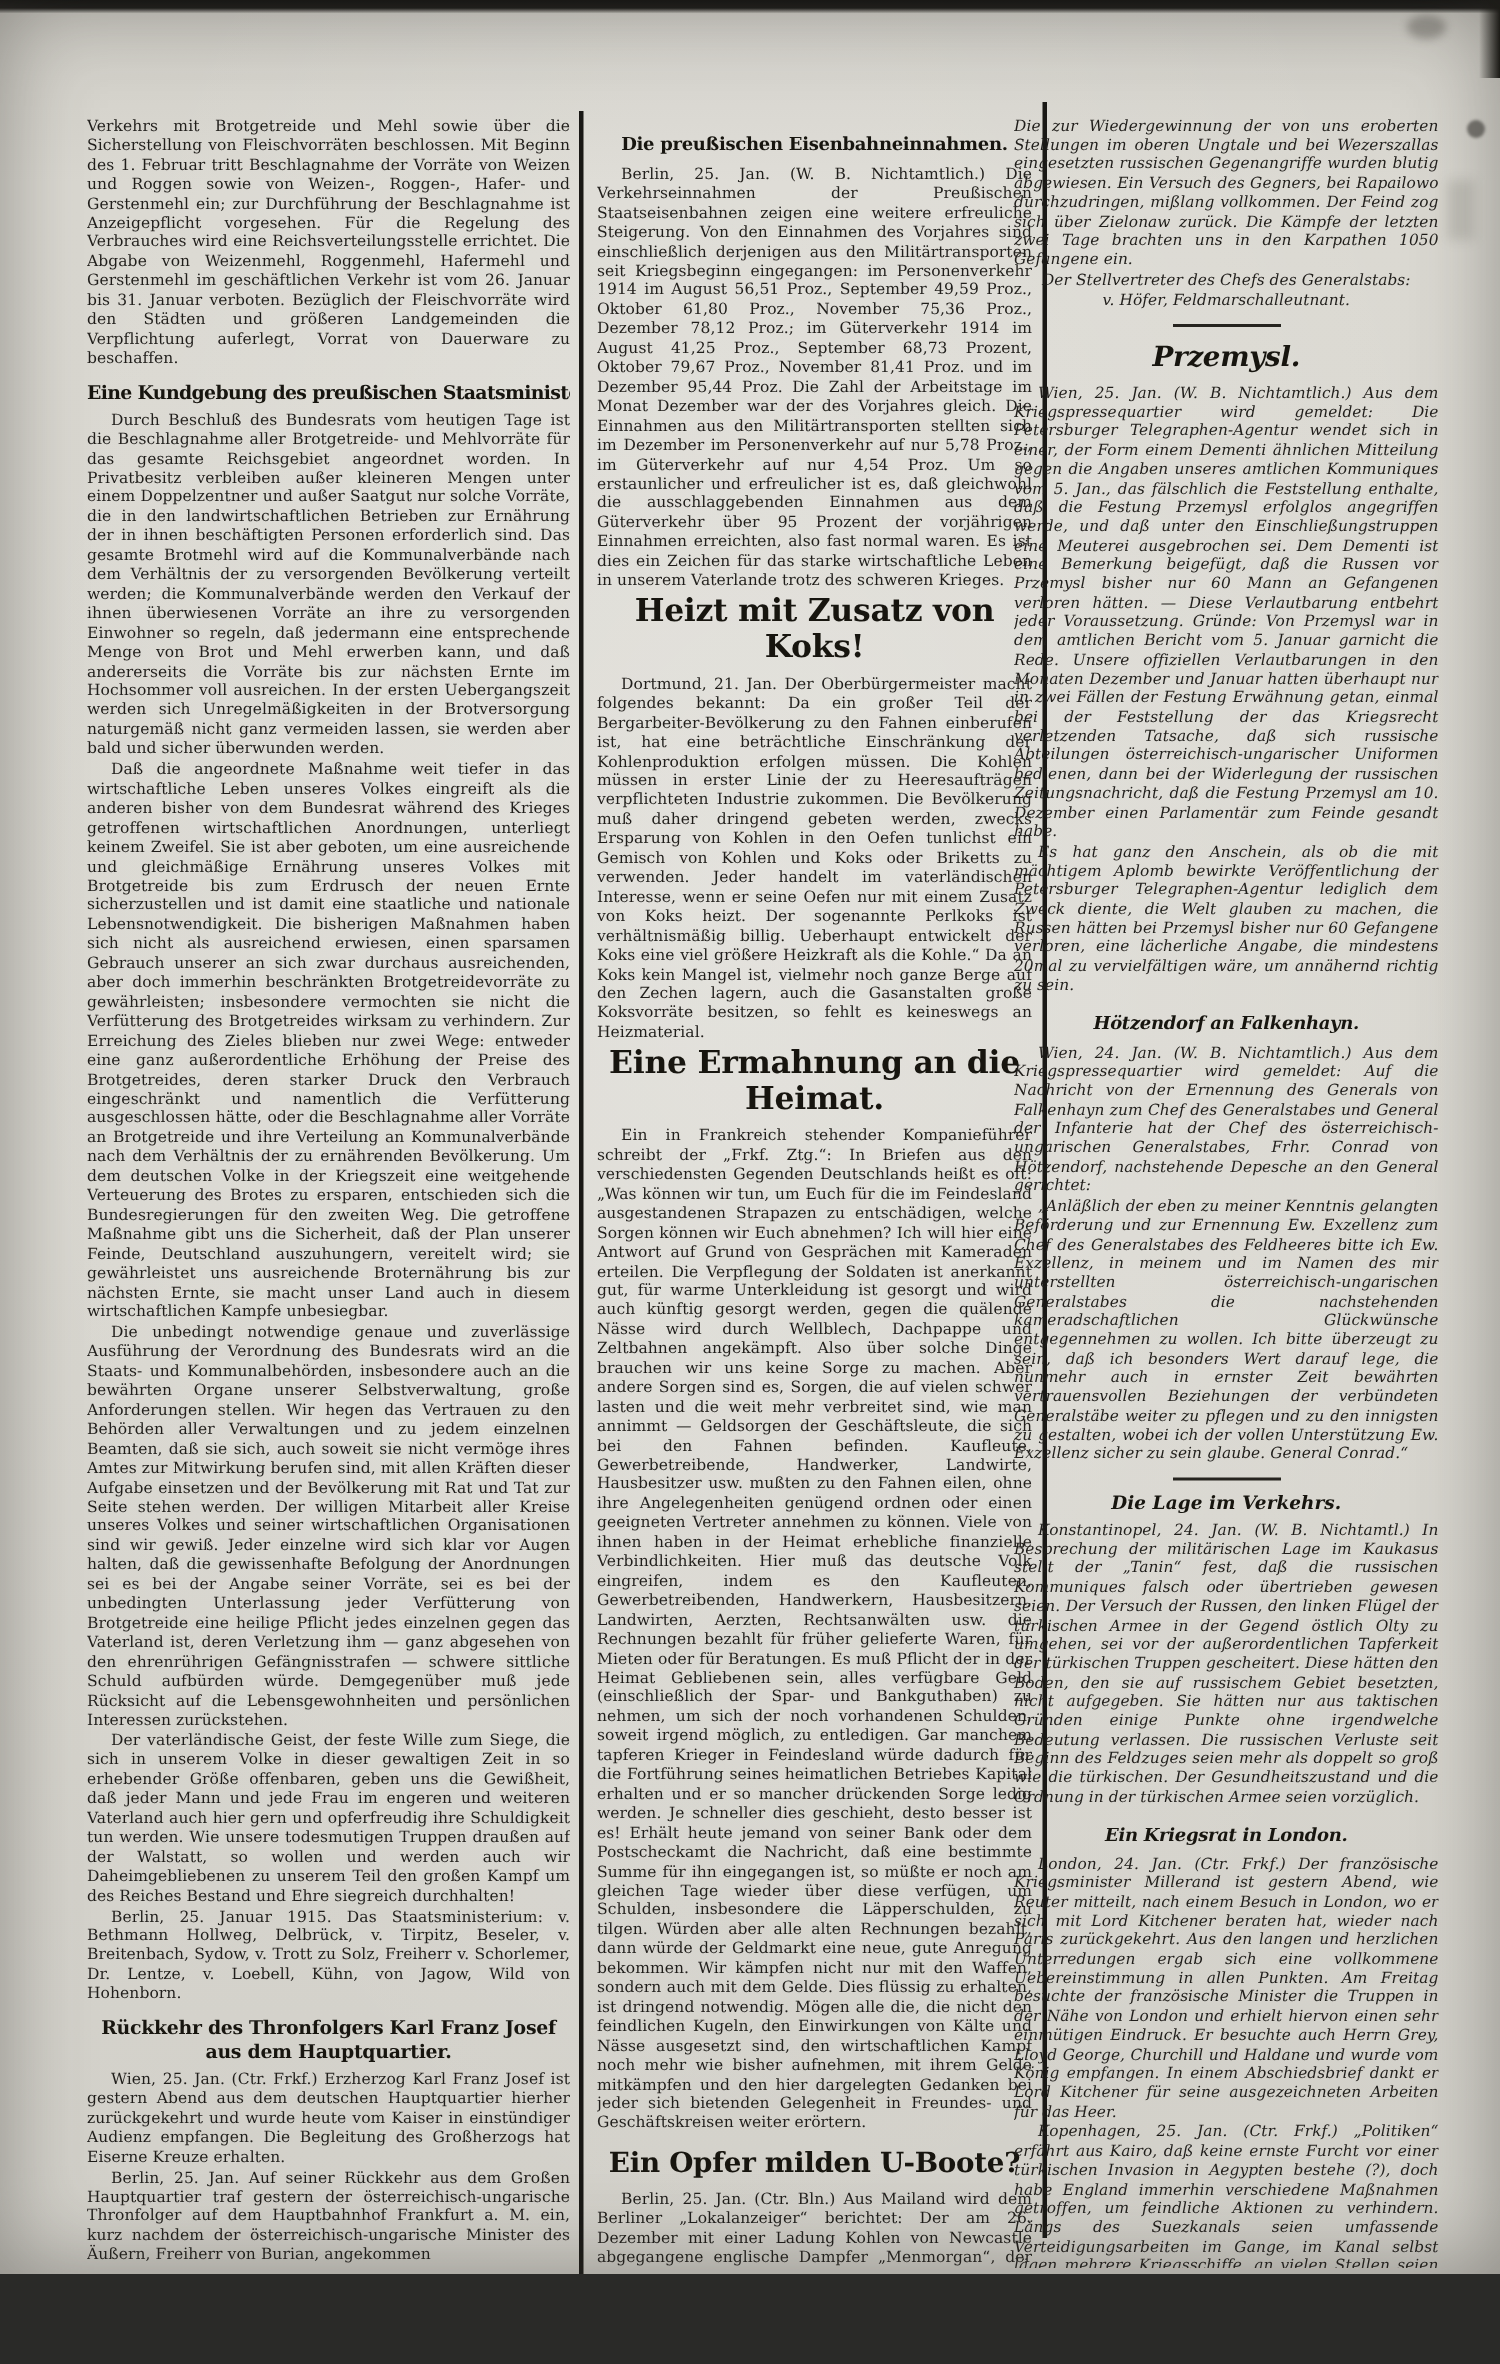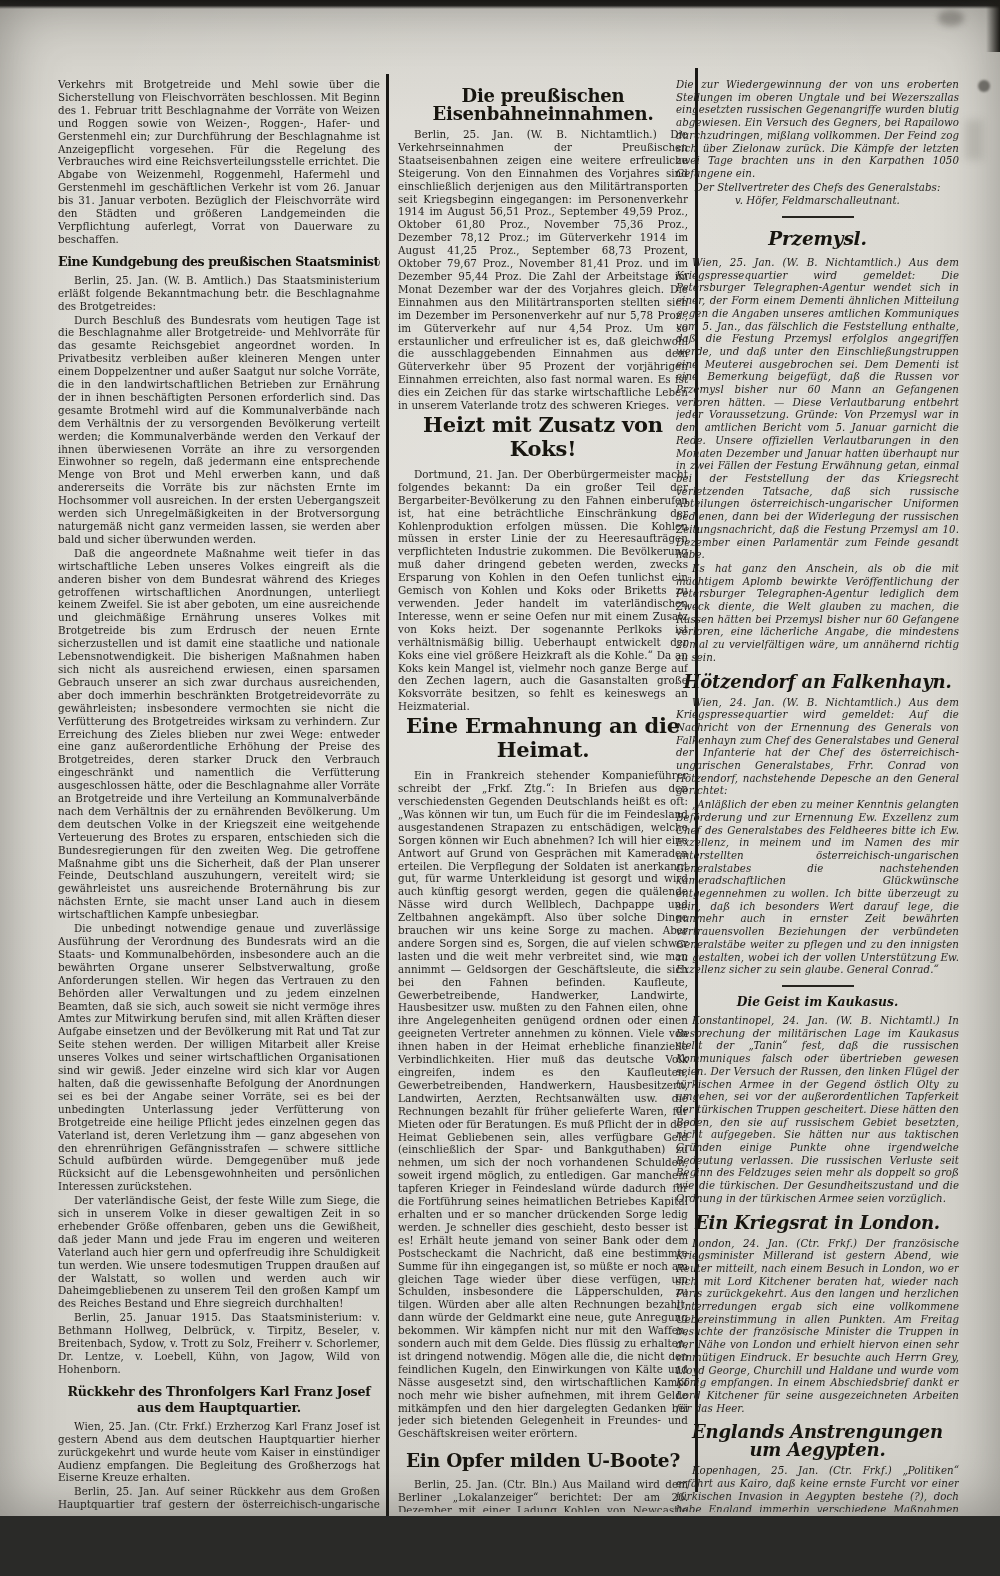--- a/index.html
+++ b/index.html
@@ -39,21 +39,21 @@
     letter-spacing:.05px;
   }
   .col-1{left:58px;width:322px;}
   .col-2{left:398px;width:290px;}
   .col-3{left:676px;width:283px;font-size:10.25px;line-height:12.7px;font-style:italic;}
   .p{margin:0 0 1px;text-indent:16px;}
   .cont{text-indent:0;}
   .h{font-weight:bold;text-align:center;text-indent:0;color:#17150f;}
   .h-xl{font-size:21px;line-height:24px;margin:0 0 7px;letter-spacing:-.2px;}
   .h-lg{font-size:18.5px;line-height:22px;margin:10px 0 6px;letter-spacing:-.2px;}
-  .h-md{font-size:18px;line-height:18px;margin:9px 0 5px;letter-spacing:-.2px;}
+  .h-md{font-size:12px;line-height:18px;margin:9px 0 5px;letter-spacing:-.2px;}
   .h-sm{font-size:12.6px;line-height:16px;margin:8px 0 4px;letter-spacing:-.2px;}
   .nowrap{white-space:nowrap;letter-spacing:-.45px;}
   .sub{font-weight:bold;text-align:center;text-indent:0;font-size:12.3px;line-height:15px;margin:1px 0 5px;color:#17150f;}
   .sig{text-align:center;text-indent:0;margin:1px 0;}
   .hr-short{border:none;border-top:2px solid #26241f;width:72px;margin:9px auto 7px;}
 </style>
 </head>
 <body>
 
 <div class="page">
@@ -62,21 +62,20 @@
   <div class="smudge-a"></div>
   <div class="smudge-b"></div>
   <div class="smudge-c"></div>
 
   <div class="rule-v rule-v1"></div>
   <div class="rule-v rule-v2"></div>
 
   <div class="col col-1">
       <div class="p cont">Verkehrs mit Brotgetreide und Mehl sowie über die Sicherstellung von Fleischvorräten beschlossen. Mit Beginn des 1. Februar tritt Beschlagnahme der Vorräte von Weizen und Roggen sowie von Weizen-, Roggen-, Hafer- und Gerstenmehl ein; zur Durchführung der Beschlagnahme ist Anzeigepflicht vorgesehen. Für die Regelung des Verbrauches wird eine Reichsverteilungsstelle errichtet. Die Abgabe von Weizenmehl, Roggenmehl, Hafermehl und Gerstenmehl im geschäftlichen Verkehr ist vom 26. Januar bis 31. Januar verboten. Bezüglich der Fleischvorräte wird den Städten und größeren Landgemeinden die Verpflichtung auferlegt, Vorrat von Dauerware zu beschaffen.</div>
       <div class="h h-sm nowrap">Eine Kundgebung des preußischen Staatsministeriums.</div>
-      <div class="p">Berlin, 25. Jan. (W. B. Amtlich.) Das Staatsministerium erläßt folgende Bekanntmachung betr. die Beschlagnahme des Brotgetreides:</div>
       <div class="p">Durch Beschluß des Bundesrats vom heutigen Tage ist die Beschlagnahme aller Brotgetreide- und Mehlvorräte für das gesamte Reichsgebiet angeordnet worden. In Privatbesitz verbleiben außer kleineren Mengen unter einem Doppelzentner und außer Saatgut nur solche Vorräte, die in den landwirtschaftlichen Betrieben zur Ernährung der in ihnen beschäftigten Personen erforderlich sind. Das gesamte Brotmehl wird auf die Kommunalverbände nach dem Verhältnis der zu versorgenden Bevölkerung verteilt werden; die Kommunalverbände werden den Verkauf der ihnen überwiesenen Vorräte an ihre zu versorgenden Einwohner so regeln, daß jedermann eine entsprechende Menge von Brot und Mehl erwerben kann, und daß andererseits die Vorräte bis zur nächsten Ernte im Hochsommer voll ausreichen. In der ersten Uebergangszeit werden sich Unregelmäßigkeiten in der Brotversorgung naturgemäß nicht ganz vermeiden lassen, sie werden aber bald und sicher überwunden werden.</div>
       <div class="p">Daß die angeordnete Maßnahme weit tiefer in das wirtschaftliche Leben unseres Volkes eingreift als die anderen bisher von dem Bundesrat während des Krieges getroffenen wirtschaftlichen Anordnungen, unterliegt keinem Zweifel. Sie ist aber geboten, um eine ausreichende und gleichmäßige Ernährung unseres Volkes mit Brotgetreide bis zum Erdrusch der neuen Ernte sicherzustellen und ist damit eine staatliche und nationale Lebensnotwendigkeit. Die bisherigen Maßnahmen haben sich nicht als ausreichend erwiesen, einen sparsamen Gebrauch unserer an sich zwar durchaus ausreichenden, aber doch immerhin beschränkten Brotgetreidevorräte zu gewährleisten; insbesondere vermochten sie nicht die Verfütterung des Brotgetreides wirksam zu verhindern. Zur Erreichung des Zieles blieben nur zwei Wege: entweder eine ganz außerordentliche Erhöhung der Preise des Brotgetreides, deren starker Druck den Verbrauch eingeschränkt und namentlich die Verfütterung ausgeschlossen hätte, oder die Beschlagnahme aller Vorräte an Brotgetreide und ihre Verteilung an Kommunalverbände nach dem Verhältnis der zu ernährenden Bevölkerung. Um dem deutschen Volke in der Kriegszeit eine weitgehende Verteuerung des Brotes zu ersparen, entschieden sich die Bundesregierungen für den zweiten Weg. Die getroffene Maßnahme gibt uns die Sicherheit, daß der Plan unserer Feinde, Deutschland auszuhungern, vereitelt wird; sie gewährleistet uns ausreichende Broternährung bis zur nächsten Ernte, sie macht unser Land auch in diesem wirtschaftlichen Kampfe unbesiegbar.</div>
       <div class="p">Die unbedingt notwendige genaue und zuverlässige Ausführung der Verordnung des Bundesrats wird an die Staats- und Kommunalbehörden, insbesondere auch an die bewährten Organe unserer Selbstverwaltung, große Anforderungen stellen. Wir hegen das Vertrauen zu den Behörden aller Verwaltungen und zu jedem einzelnen Beamten, daß sie sich, auch soweit sie nicht vermöge ihres Amtes zur Mitwirkung berufen sind, mit allen Kräften dieser Aufgabe einsetzen und der Bevölkerung mit Rat und Tat zur Seite stehen werden. Der willigen Mitarbeit aller Kreise unseres Volkes und seiner wirtschaftlichen Organisationen sind wir gewiß. Jeder einzelne wird sich klar vor Augen halten, daß die gewissenhafte Befolgung der Anordnungen sei es bei der Angabe seiner Vorräte, sei es bei der unbedingten Unterlassung jeder Verfütterung von Brotgetreide eine heilige Pflicht jedes einzelnen gegen das Vaterland ist, deren Verletzung ihm — ganz abgesehen von den ehrenrührigen Gefängnisstrafen — schwere sittliche Schuld aufbürden würde. Demgegenüber muß jede Rücksicht auf die Lebensgewohnheiten und persönlichen Interessen zurückstehen.</div>
       <div class="p">Der vaterländische Geist, der feste Wille zum Siege, die sich in unserem Volke in dieser gewaltigen Zeit in so erhebender Größe offenbaren, geben uns die Gewißheit, daß jeder Mann und jede Frau im engeren und weiteren Vaterland auch hier gern und opferfreudig ihre Schuldigkeit tun werden. Wie unsere todesmutigen Truppen draußen auf der Walstatt, so wollen und werden auch wir Daheimgebliebenen zu unserem Teil den großen Kampf um des Reiches Bestand und Ehre siegreich durchhalten!</div>
       <div class="p">Berlin, 25. Januar 1915. Das Staatsministerium: v. Bethmann Hollweg, Delbrück, v. Tirpitz, Beseler, v. Breitenbach, Sydow, v. Trott zu Solz, Freiherr v. Schorlemer, Dr. Lentze, v. Loebell, Kühn, von Jagow, Wild von Hohenborn.</div>
       <div class="h h-sm">Rückkehr des Thronfolgers Karl Franz Josef aus dem Hauptquartier.</div>
       <div class="p">Wien, 25. Jan. (Ctr. Frkf.) Erzherzog Karl Franz Josef ist gestern Abend aus dem deutschen Hauptquartier hierher zurückgekehrt und wurde heute vom Kaiser in einstündiger Audienz empfangen. Die Begleitung des Großherzogs hat Eiserne Kreuze erhalten.</div>
       <div class="p">Berlin, 25. Jan. Auf seiner Rückkehr aus dem Großen Hauptquartier traf gestern der österreichisch-ungarische Thronfolger auf dem Hauptbahnhof Frankfurt a. M. ein, kurz nachdem der österreichisch-ungarische Minister des Äußern, Freiherr von Burian, angekommen</div>
     </div>
   <div class="col col-2">
@@ -94,22 +93,21 @@
       <div class="sig">Der Stellvertreter des Chefs des Generalstabs:</div>
       <div class="sig">v. Höfer, Feldmarschalleutnant.</div>
       <hr class="hr-short">
       <div class="h h-lg">Przemysl.</div>
       <div class="p">Wien, 25. Jan. (W. B. Nichtamtlich.) Aus dem Kriegspressequartier wird gemeldet: Die Petersburger Telegraphen-Agentur wendet sich in einer, der Form einem Dementi ähnlichen Mitteilung gegen die Angaben unseres amtlichen Kommuniques vom 5. Jan., das fälschlich die Feststellung enthalte, daß die Festung Przemysl erfolglos angegriffen werde, und daß unter den Einschließungstruppen eine Meuterei ausgebrochen sei. Dem Dementi ist eine Bemerkung beigefügt, daß die Russen vor Przemysl bisher nur 60 Mann an Gefangenen verloren hätten. — Diese Verlautbarung entbehrt jeder Voraussetzung. Gründe: Von Przemysl war in dem amtlichen Bericht vom 5. Januar garnicht die Rede. Unsere offiziellen Verlautbarungen in den Monaten Dezember und Januar hatten überhaupt nur in zwei Fällen der Festung Erwähnung getan, einmal bei der Feststellung der das Kriegsrecht verletzenden Tatsache, daß sich russische Abteilungen österreichisch-ungarischer Uniformen bedienen, dann bei der Widerlegung der russischen Zeitungsnachricht, daß die Festung Przemysl am 10. Dezember einen Parlamentär zum Feinde gesandt habe.</div>
       <div class="p">Es hat ganz den Anschein, als ob die mit mächtigem Aplomb bewirkte Veröffentlichung der Petersburger Telegraphen-Agentur lediglich dem Zweck diente, die Welt glauben zu machen, die Russen hätten bei Przemysl bisher nur 60 Gefangene verloren, eine lächerliche Angabe, die mindestens 20mal zu vervielfältigen wäre, um annähernd richtig zu sein.</div>
       <div class="h h-md">Hötzendorf an Falkenhayn.</div>
       <div class="p">Wien, 24. Jan. (W. B. Nichtamtlich.) Aus dem Kriegspressequartier wird gemeldet: Auf die Nachricht von der Ernennung des Generals von Falkenhayn zum Chef des Generalstabes und General der Infanterie hat der Chef des österreichisch-ungarischen Generalstabes, Frhr. Conrad von Hötzendorf, nachstehende Depesche an den General gerichtet:</div>
       <div class="p">„Anläßlich der eben zu meiner Kenntnis gelangten Beförderung und zur Ernennung Ew. Exzellenz zum Chef des Generalstabes des Feldheeres bitte ich Ew. Exzellenz, in meinem und im Namen des mir unterstellten österreichisch-ungarischen Generalstabes die nachstehenden kameradschaftlichen Glückwünsche entgegennehmen zu wollen. Ich bitte überzeugt zu sein, daß ich besonders Wert darauf lege, die nunmehr auch in ernster Zeit bewährten vertrauensvollen Beziehungen der verbündeten Generalstäbe weiter zu pflegen und zu den innigsten zu gestalten, wobei ich der vollen Unterstützung Ew. Exzellenz sicher zu sein glaube.    General Conrad.“</div>
       <hr class="hr-short">
-      <div class="sub">Die Geist im Kaukasus.</div>
+      <div class="sub">Die Lage im Verkehrs.</div>
       <div class="p">Konstantinopel, 24. Jan. (W. B. Nichtamtl.) In Besprechung der militärischen Lage im Kaukasus stellt der „Tanin“ fest, daß die russischen Kommuniques falsch oder übertrieben gewesen seien. Der Versuch der Russen, den linken Flügel der türkischen Armee in der Gegend östlich Olty zu umgehen, sei vor der außerordentlichen Tapferkeit der türkischen Truppen gescheitert. Diese hätten den Boden, den sie auf russischem Gebiet besetzten, nicht aufgegeben. Sie hätten nur aus taktischen Gründen einige Punkte ohne irgendwelche Bedeutung verlassen. Die russischen Verluste seit Beginn des Feldzuges seien mehr als doppelt so groß wie die türkischen. Der Gesundheitszustand und die Ordnung in der türkischen Armee seien vorzüglich.</div>
       <div class="h h-md">Ein Kriegsrat in London.</div>
       <div class="p">London, 24. Jan. (Ctr. Frkf.) Der französische Kriegsminister Millerand ist gestern Abend, wie Reuter mitteilt, nach einem Besuch in London, wo er sich mit Lord Kitchener beraten hat, wieder nach Paris zurückgekehrt. Aus den langen und herzlichen Unterredungen ergab sich eine vollkommene Uebereinstimmung in allen Punkten. Am Freitag besuchte der französische Minister die Truppen in der Nähe von London und erhielt hiervon einen sehr einmütigen Eindruck. Er besuchte auch Herrn Grey, Lloyd George, Churchill und Haldane und wurde vom König empfangen. In einem Abschiedsbrief dankt er Lord Kitchener für seine ausgezeichneten Arbeiten für das Heer.</div>
-      <div class="h h-md">Englands Anstrengungen um Aegypten.</div>
       <div class="p">Kopenhagen, 25. Jan. (Ctr. Frkf.) „Politiken“ erfährt aus Kairo, daß keine ernste Furcht vor einer türkischen Invasion in Aegypten bestehe (?), doch habe England immerhin verschiedene Maßnahmen getroffen, um feindliche Aktionen zu verhindern. Längs des Suezkanals seien umfassende Verteidigungsarbeiten im Gange, im Kanal selbst lägen mehrere Kriegsschiffe, an vielen Stellen seien Flieger stationiert, und Ambulanzzüge stünden gebrauchsfertig bereit. Das Hotel „Casino“ in Alexandria sei als Hospital eingerichtet worden; augenblicklich würden indische Verwundete aus Europa dorthin gebracht, weil die Heilung im milden Klima Aegyptens leichter erfolge. Das Lager für australische Truppen an den Pyramiden sei vorzüglich einge-</div>
     </div>
 
   <div class="vignette"></div>
 </div>
 
 </body></html>

